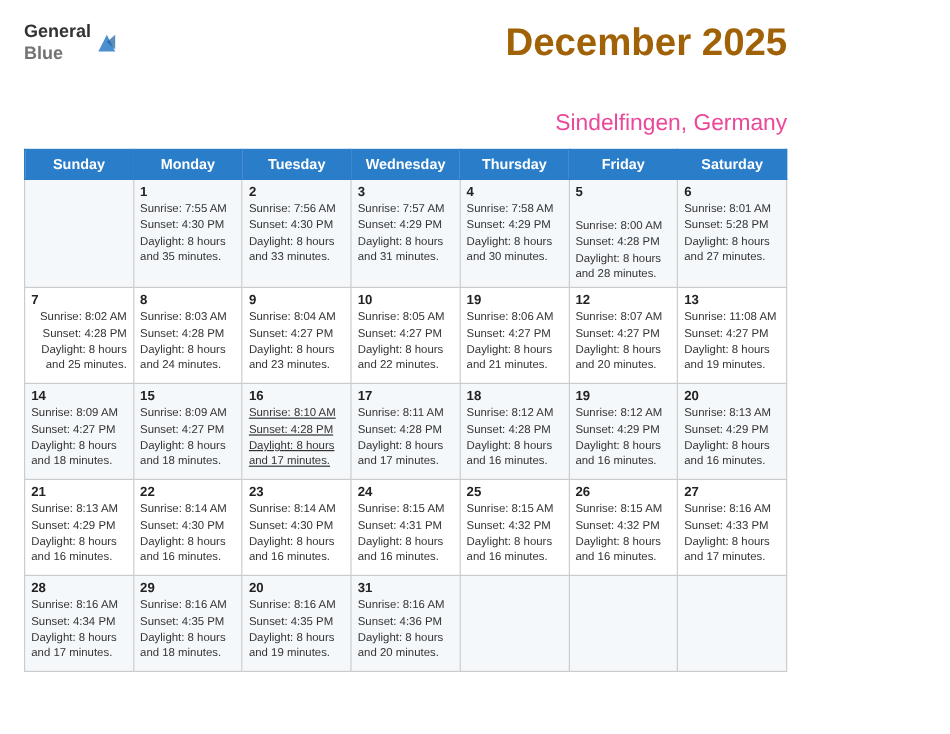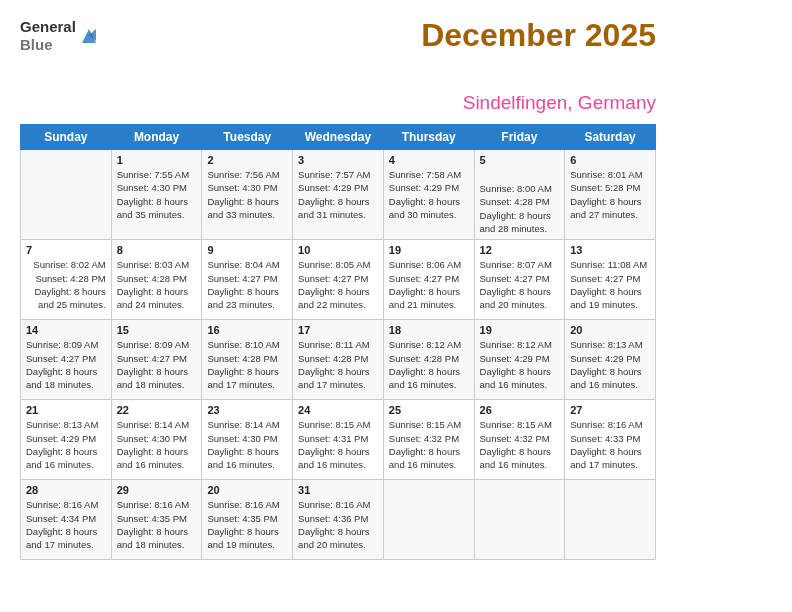--- a/index.html
+++ b/index.html
@@ -240,21 +240,21 @@
           </td>
           <td>
             <span class="day-number">15</span>
             <div class="day-info" style="white-space: pre-line;">Sunrise: 8:09 AM
 Sunset: 4:27 PM
 Daylight: 8 hours
 and 18 minutes.</div>
           </td>
           <td>
             <span class="day-number">16</span>
-            <div class="day-info" style="white-space: pre-line;">Sunrise: 8:10 AM
+            <div class="day-info" style="white-space: pre-line; text-decoration: underline;">Sunrise: 8:10 AM
 Sunset: 4:28 PM
 Daylight: 8 hours
 and 17 minutes.</div>
           </td>
           <td>
             <span class="day-number">17</span>
             <div class="day-info" style="white-space: pre-line;">Sunrise: 8:11 AM
 Sunset: 4:28 PM
 Daylight: 8 hours
 and 17 minutes.</div>

